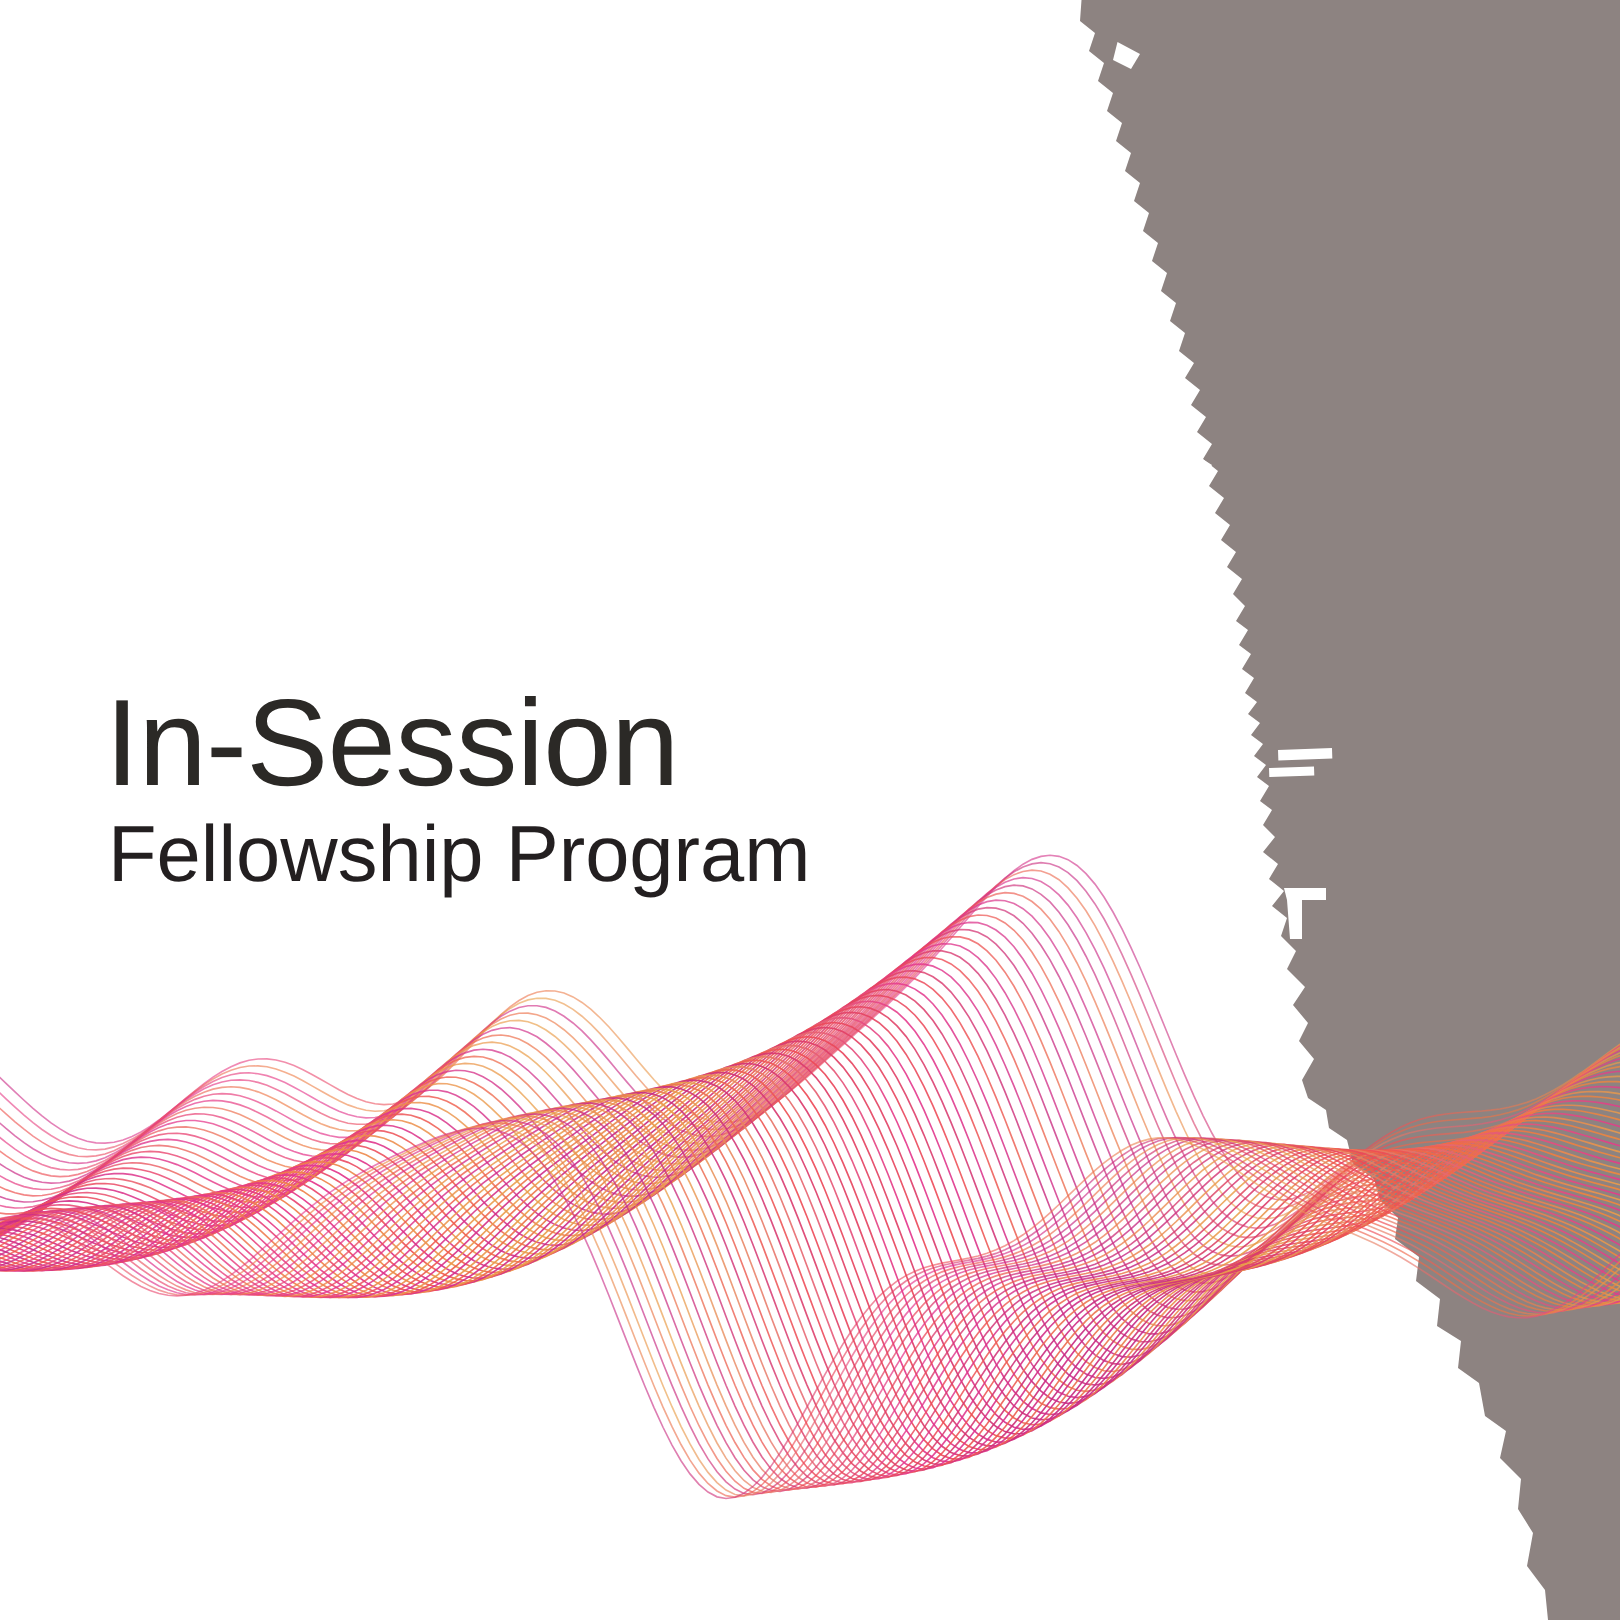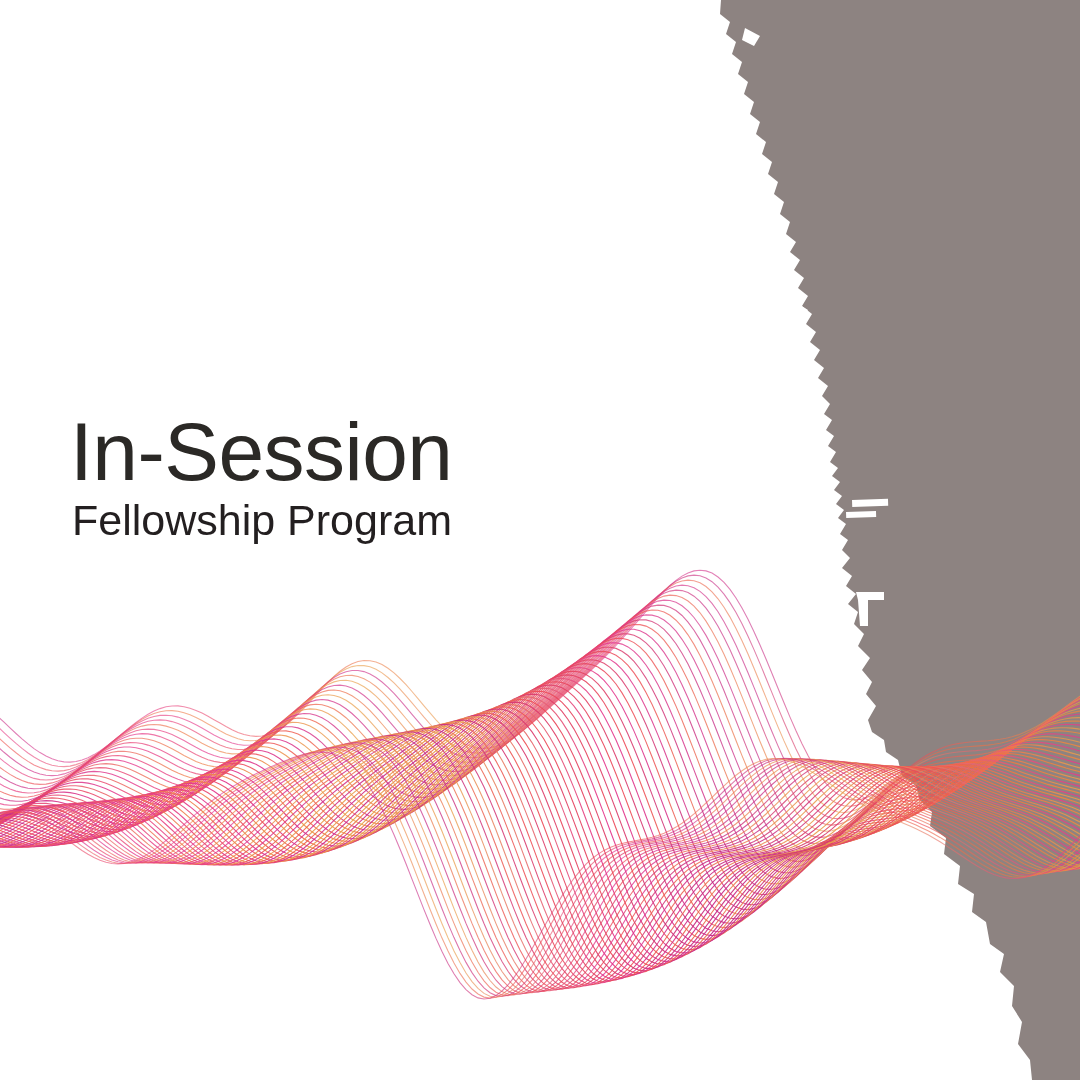--- a/index.html
+++ b/index.html
@@ -22,37 +22,37 @@
     position: absolute;
     top: 0;
     left: 0;
     width: 1080px;
     height: 1080px;
     display: block;
   }
   #title-block {
     position: absolute;
     left: 70px;
-    top: 412px;
+    top: 456px;
     z-index: 5;
     user-select: none;
   }
   #main-title {
     font-family: "Liberation Sans", sans-serif;
     font-size: 82px;
     line-height: 0.98;
     font-weight: 400;
     letter-spacing: -0.5px;
     color: #2b2926;
     margin: 0;
     white-space: nowrap;
   }
   #sub-title {
     font-family: "Liberation Sans", sans-serif;
-    font-size: 43px;
+    font-size: 53px;
     line-height: 1.05;
     font-weight: 400;
     letter-spacing: 0px;
     color: #231f20;
     margin: 6px 0 0 2px;
     white-space: nowrap;
   }
 </style>
 </head>
 <body>

